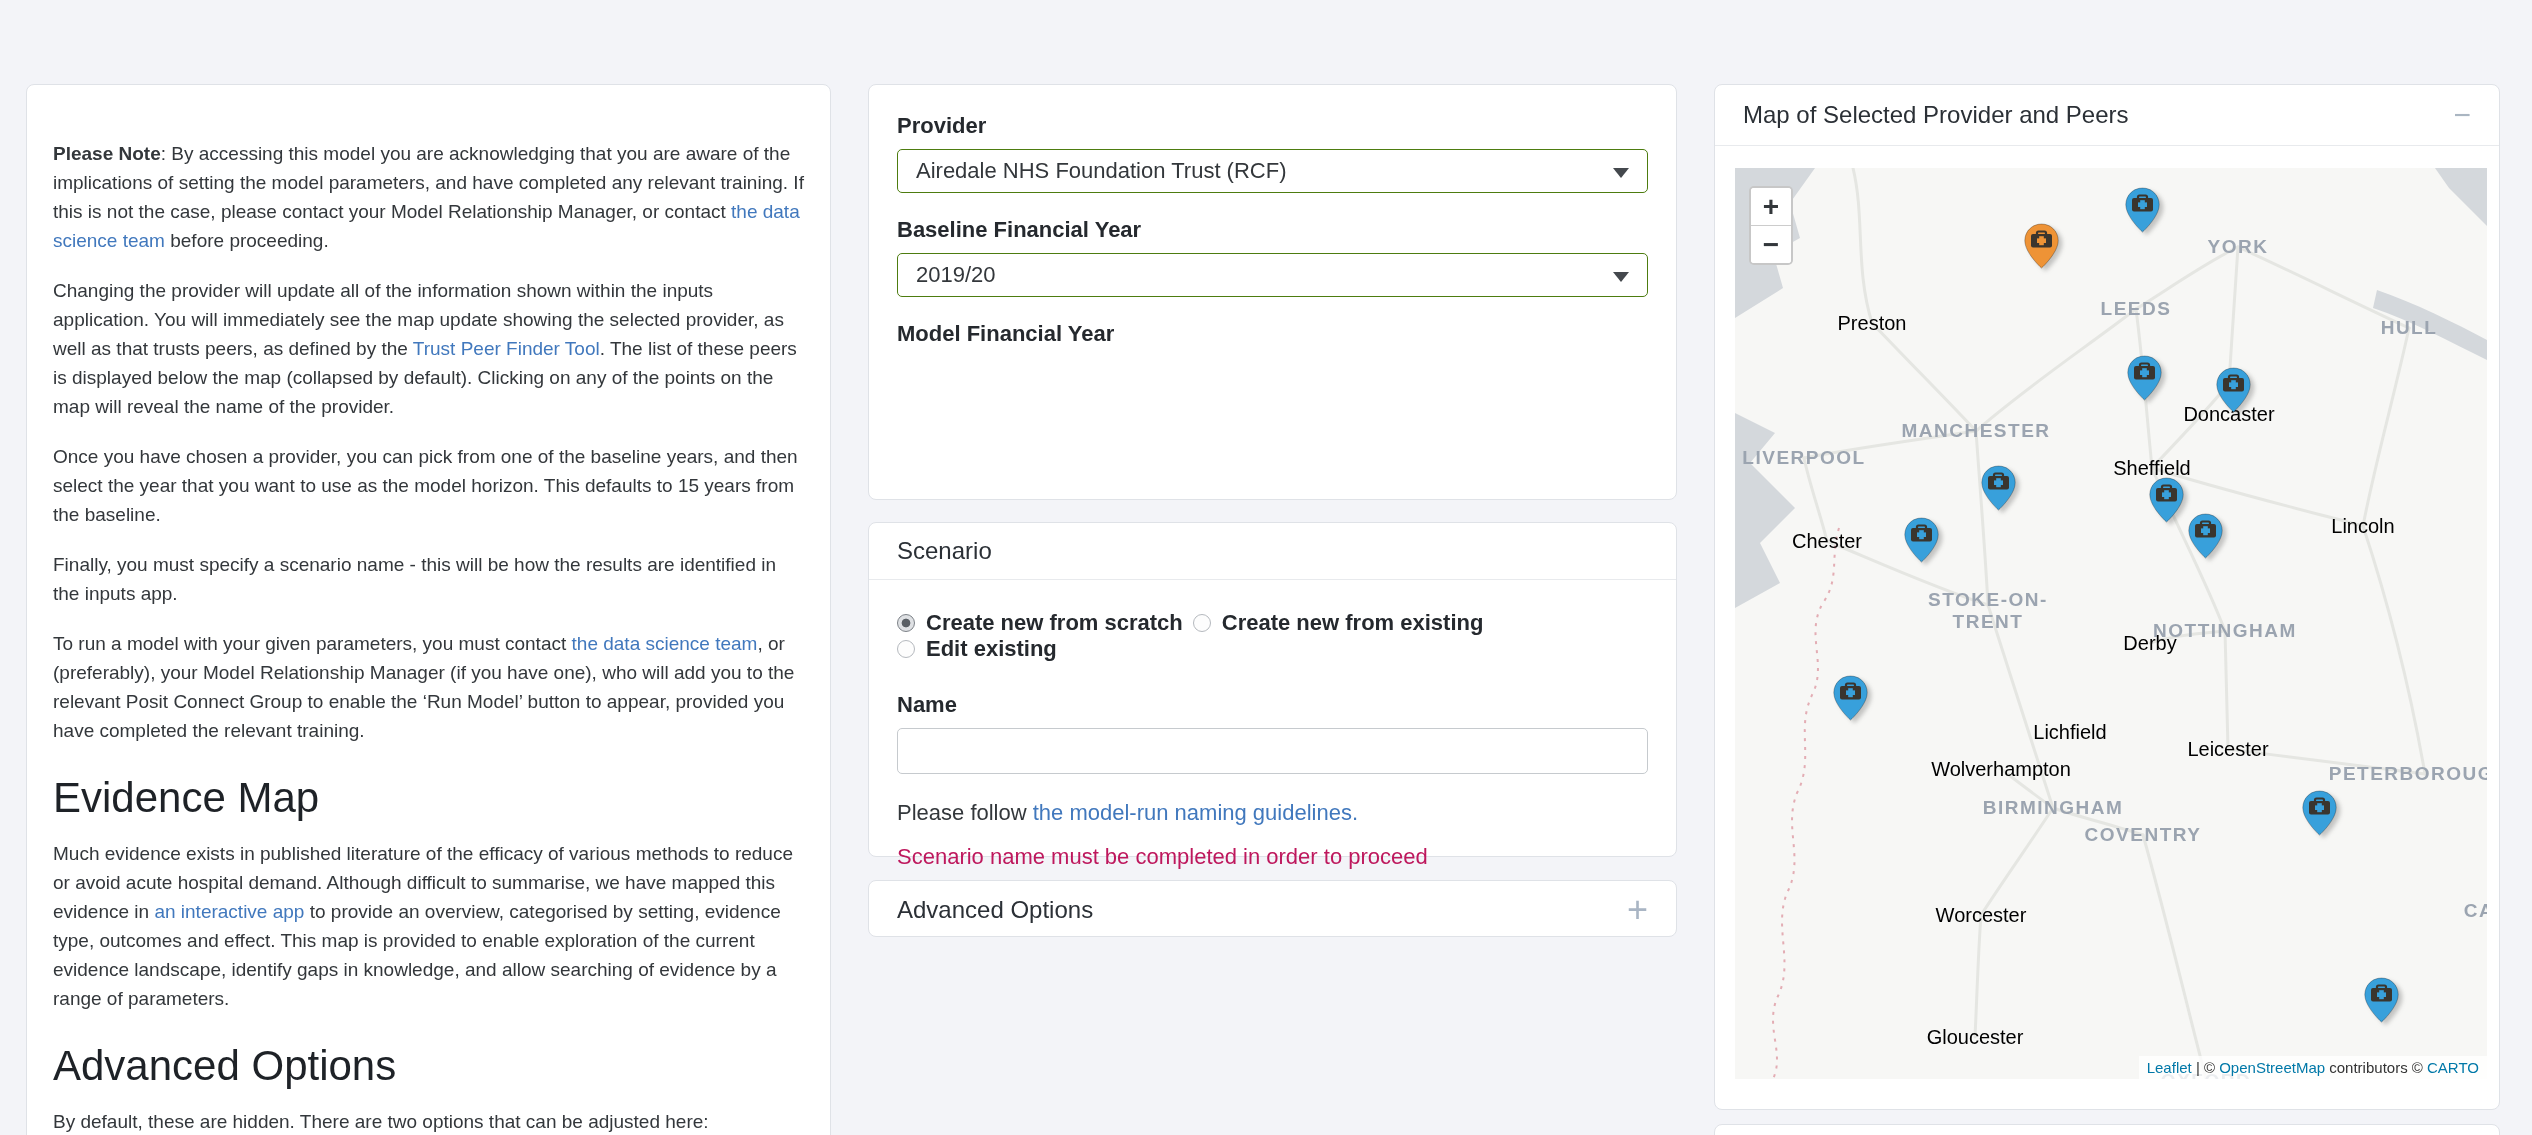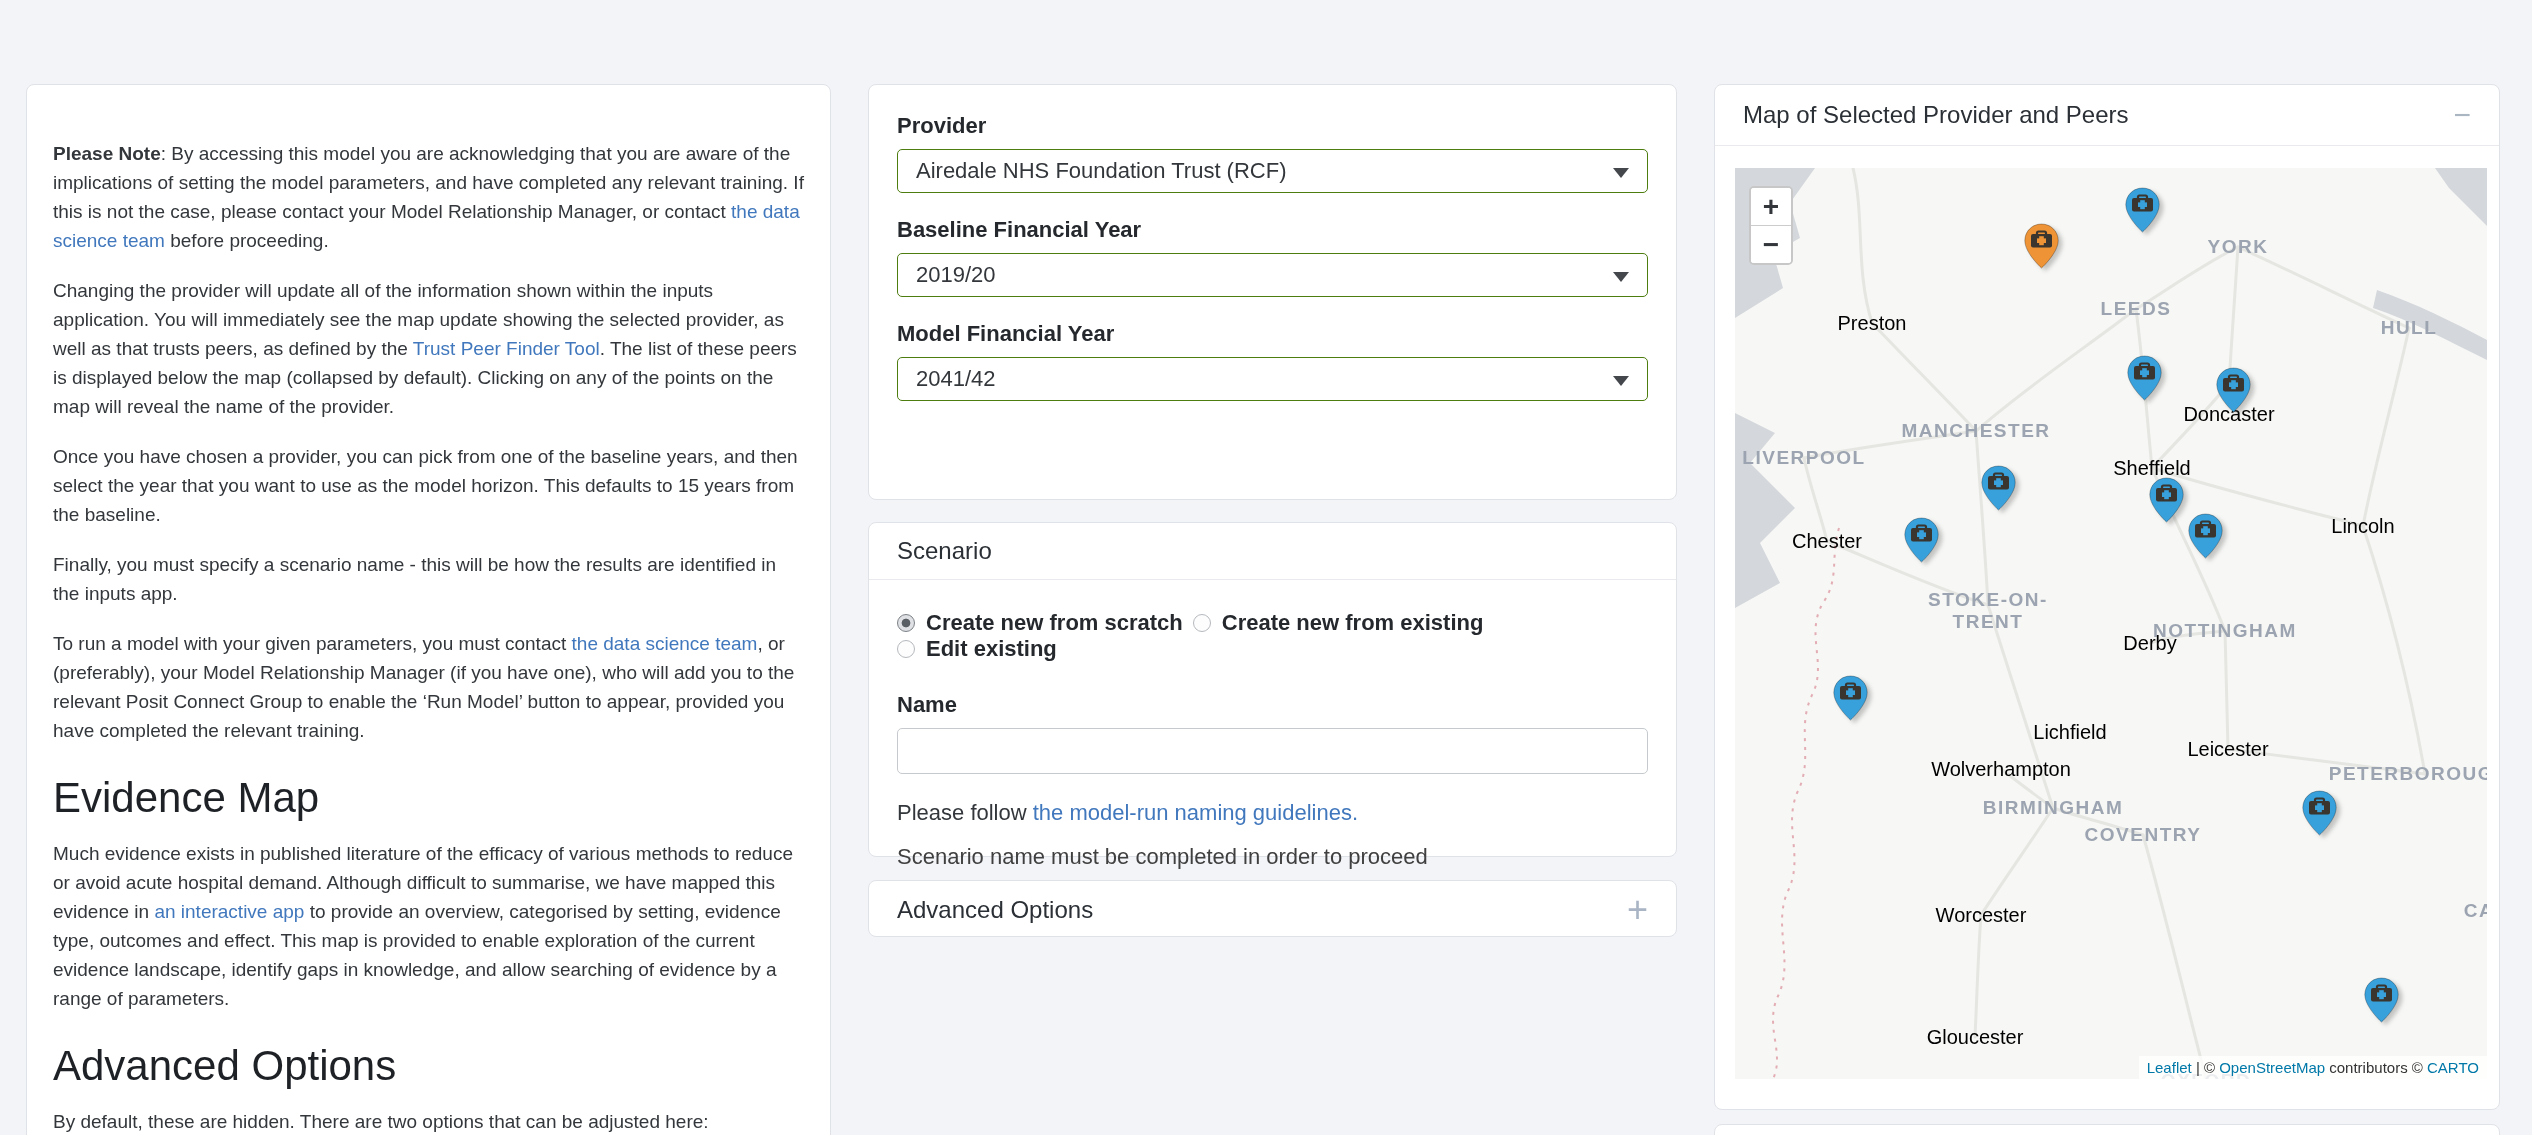--- a/index.html
+++ b/index.html
@@ -27,21 +27,21 @@
        border-left:8px solid transparent;border-right:8px solid transparent;border-top:10px solid #44484d;}
   .radio-row{display:flex;align-items:center;flex-wrap:wrap;gap:0 10px;margin:6px 0 0;}
   .radio-item{display:flex;align-items:center;gap:11px;cursor:pointer;}
   .radio{width:18px;height:18px;border-radius:50%;border:1px solid #b5b9be;background:#fdfdfd;box-sizing:border-box;}
   .radio.checked{border:1px solid #7c8187;background:radial-gradient(circle,#5a5f65 0 35%,#dfe1e4 42%);}
   .radio-label{font-size:22px;font-weight:700;color:#25292e;}
   .name-label{margin-top:30px;}
   .text-input{width:100%;height:46px;border:1px solid #c6cace;border-radius:5px;box-sizing:border-box;
        font-size:22px;padding:0 16px;color:#33373b;font-family:"Liberation Sans",sans-serif;}
   .help-line{margin:26px 0 0;font-size:22px;color:#33373b;}
-  .hint-line{margin:18px 0 0;font-size:22px;color:#404040;}
+  .hint-line{margin:18px 0 0;font-size:22px;color:#be185d;}
   
   .map-card{left:1714px;top:84px;width:786px;height:1026px;}
   .map{position:absolute;left:20px;top:83px;width:752px;height:911px;background:#f7f7f5;overflow:hidden;cursor:grab;}
   .map svg.base{position:absolute;left:0;top:0;}
   .map-label{position:absolute;transform:translate(-50%,-50%);white-space:nowrap;pointer-events:none;}
   .map-label.city{font-size:19px;font-weight:700;letter-spacing:1.5px;color:#9ba4b0;}
   .map-label.town{font-size:20px;font-weight:400;color:#000000;}
   .pin{position:absolute;width:35px;height:46px;filter:drop-shadow(4px 3px 2px rgba(60,60,60,.28));cursor:pointer;}
   .zoomctl{position:absolute;left:14px;top:18px;width:40px;border:2px solid rgba(0,0,0,.22);border-radius:5px;
        background:#fff;overflow:hidden;}
@@ -79,24 +79,20 @@
       <div class="selectbox">
         <span>Airedale NHS Foundation Trust (RCF)</span>
         <span class="caret"></span>
       </div>
       <div class="field-label">Baseline Financial Year</div>
       <div class="selectbox">
         <span>2019/20</span>
         <span class="caret"></span>
       </div>
       <div class="field-label">Model Financial Year</div>
-      <div class="selectbox">
-        <span>2041/42</span>
-        <span class="caret"></span>
-      </div>
     </div>
   </div>
 
   <div class="card" style="left:868px;top:522px;width:809px;height:335px;">
     <div class="card-header" style="height:56px;">
       <span>Scenario</span>
     </div>
     <div class="mid-card-body" style="padding-top:24px;">
       <div class="radio-row">
           <label class="radio-item">

